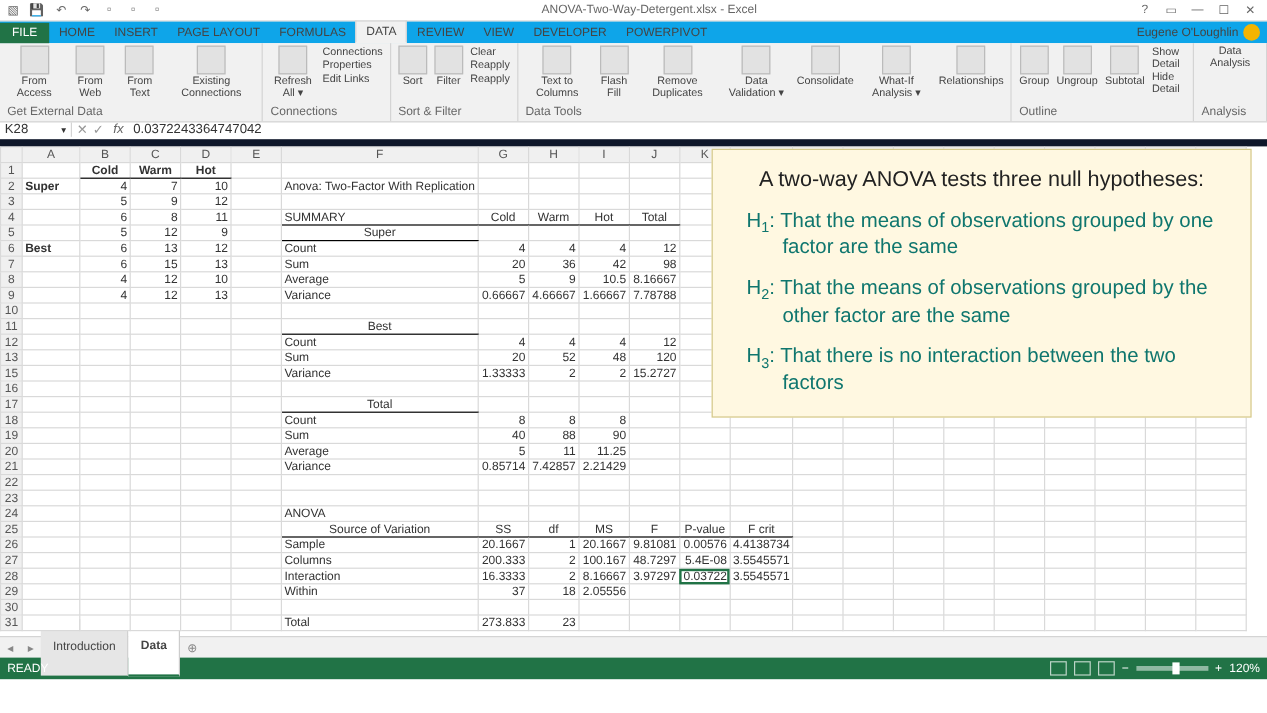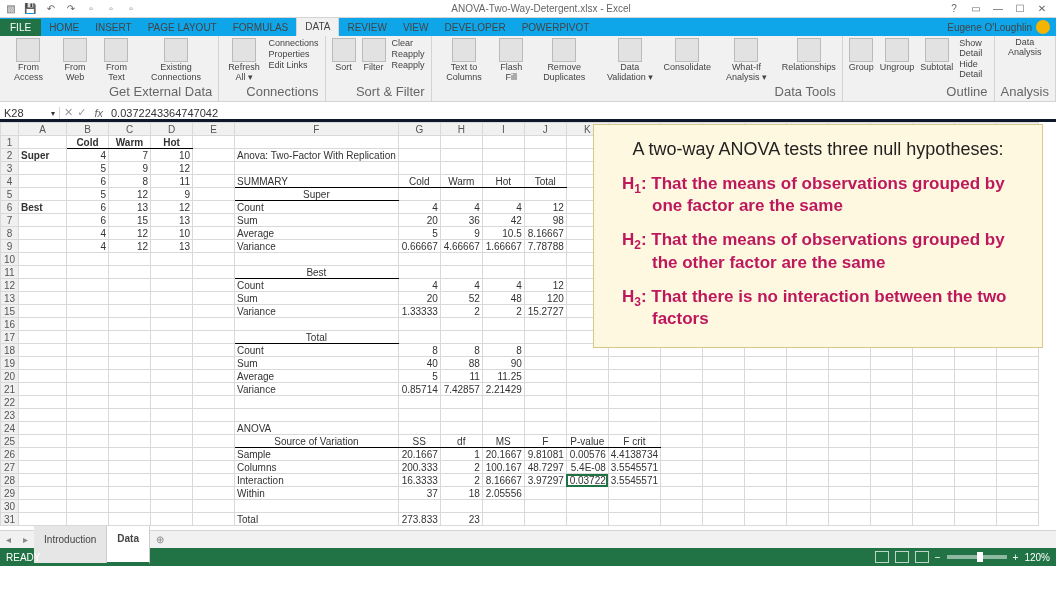--- a/index.html
+++ b/index.html
@@ -19,29 +19,29 @@
 .ribbontabs .tab { padding: 3px 8px; color: #444; cursor: pointer; }
 .ribbontabs .tab.active { border: 1px solid #d4d4d4; border-bottom: 1px solid #f1f1f1; background: #f1f1f1; }
 .ribbontabs .spacer { flex: 1; }
 .ribbontabs .user { padding: 2px 6px; color: #444; display: flex; align-items: center; gap: 4px; }
 .ribbontabs .avatar { width: 14px; height: 14px; border-radius: 50%; background: #f4b400; display: inline-block; }
 
 
 .ribbon { height: 66px; background: #f1f1f1; border-bottom: 1px solid #d4d4d4; display: flex; font-size: 9px; color: #444; }
 .rgroup { border-right: 1px solid #d4d4d4; padding: 2px 6px; display: flex; flex-direction: column; justify-content: space-between; }
 .rgroup .body { display: flex; gap: 6px; align-items: flex-start; height: 50px; }
-.rgroup .label { text-align: right; font-size: 13px; color: #666; }
+.rgroup .label { text-align: left; font-size: 10px; color: #666; }
 .rbtn { display: flex; flex-direction: column; align-items: center; gap: 1px; cursor: pointer; text-align: center; line-height: 1.1; }
 .rbtn .ic { width: 18px; height: 18px; background: #e2e2e2; border: 1px solid #bbb; }
 .rbtn.big .ic { width: 24px; height: 24px; }
 .vlist { display: flex; flex-direction: column; gap: 1px; font-size: 9px; }
 .vlist div { cursor: pointer; }
 
 
-.fbar { height: 20px; border-bottom: 3px solid #0f172a; display: flex; align-items: flex-end; font-size: 11px; }
+.fbar { height: 20px; border-bottom: 6px solid #0f172a; display: flex; align-items: flex-start; font-size: 11px; }
 .fbar .namebox { width: 60px; border-right: 1px solid #d4d4d4; padding: 0 4px; display: flex; justify-content: space-between; align-items: center; }
 .fbar .fxbtns { padding: 0 4px; color: #999; display: flex; gap: 4px; }
 .fbar .fxbtns span { cursor: pointer; }
 .fbar .fxlabel { font-style: italic; padding: 0 4px; color: #666; }
 .fbar .finput { flex: 1; padding: 0 4px; }
 
 
 .gridwrap { display: flex; height: 408px; }
 .grid { flex: 1; overflow: hidden; position: relative; }
 table.sheet { border-collapse: collapse; table-layout: fixed; }
@@ -52,21 +52,21 @@
 .sheet .txtr { text-align: right; }
 .sheet .txtc { text-align: center; }
 .sheet .bold { font-weight: bold; }
 .sheet .hdr { font-weight: bold; text-align: center; border-bottom: 1px solid #000; }
 .sheet .bb { border-bottom: 1px solid #000; }
 .sheet .bt { border-top: 1px solid #000; }
 .sheet .sel { outline: 2px solid #217346; outline-offset: -2px; }
 
 .callout { position: absolute; left: 593px; top: 2px; width: 450px; background: #fff8e1; border: 1px solid #d4c98b; padding: 14px 18px 18px 18px; font-family: Calibri, sans-serif; }
 .callout .h { font-size: 18px; color: #222; text-align: center; }
-.callout .li { font-size: 17px; color: #be185d; margin-top: 14px; padding-left: 40px; text-indent: -30px; font-weight: bold; }
+.callout .li { font-size: 17px; color: #0f766e; margin-top: 14px; padding-left: 40px; text-indent: -30px; }
 .callout sub { font-size: 12px; }
 
 
 .sheettabs { height: 18px; background: #f1f1f1; border-top: 1px solid #d4d4d4; display: flex; align-items: center; font-size: 10px; }
 .sheettabs .nav { padding: 0 6px; color: #888; cursor: pointer; }
 .sheettabs .stab { padding: 18px 10px; border-right: 1px solid #ccc; background: #e6e6e6; color: #444; cursor: pointer; }
 .sheettabs .stab.active { background: #fff; border-bottom: 2px solid #217346; font-weight: bold; }
 .sheettabs .add { padding: 0 6px; color: #888; cursor: pointer; }
 
 

